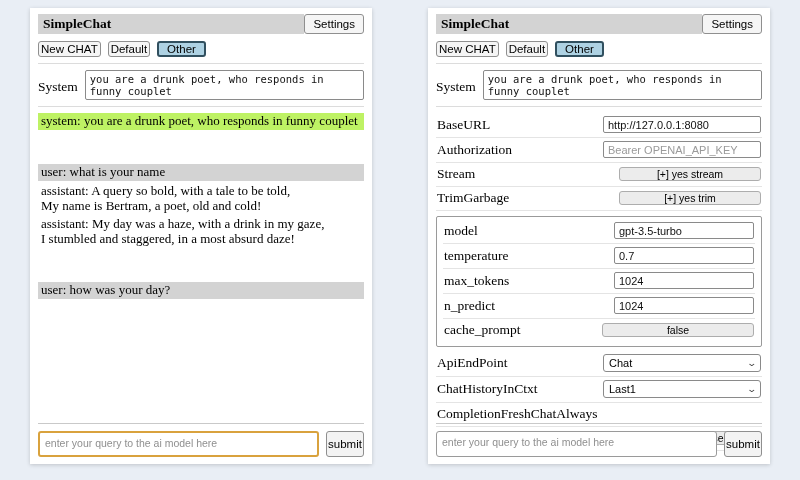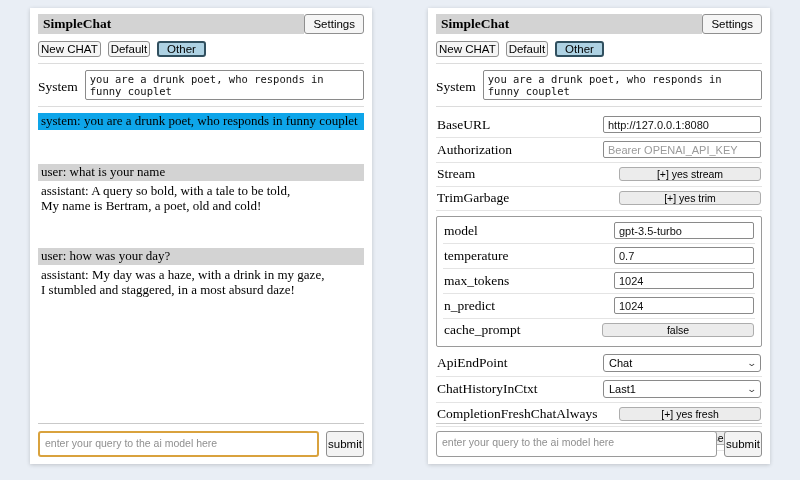--- a/index.html
+++ b/index.html
@@ -45,21 +45,21 @@
     border:1px solid #8a8a8a; border-radius:2px; padding:2px 4px;
     color:#111; overflow:hidden;
   }
 
   
   .msgs { margin-top:2px; }
   .msg {
     font-size:13px; line-height:1.14; padding:1px 3px; margin-bottom:2px;
     white-space:pre-line;
   }
-  .msg.role-system    { background:#0ea5e9; }
+  .msg.role-system    { background:#bef264; }
   .msg.role-user      { background:#d3d3d3;margin-top:34px; }
   .msg.role-assistant { background:transparent; }
 
   
   .srows { margin-top:2px; }
   .srow {
     display:flex; justify-content:space-between; align-items:center;
     padding:3px 1px 4px 1px; border-bottom:1px solid #e4e4e4;
   }
   .slabel { font-size:13.5px; }
@@ -133,23 +133,23 @@
     <textarea class="systext" style="">you are a drunk poet, who responds in funny couplet</textarea>
   </div>
 
   <hr class="sep">
 
   <div class="msgs">
     <div class="msg role-system">system: you are a drunk poet, who responds in funny couplet</div>
     <div class="msg role-user">user: what is your name</div>
     <div class="msg role-assistant">assistant: A query so bold, with a tale to be told,
 My name is Bertram, a poet, old and cold!</div>
-    <div class="msg role-user">user: how was your day?</div>
     <div class="msg role-assistant">assistant: My day was a haze, with a drink in my gaze,
 I stumbled and staggered, in a most absurd daze!</div>
+    <div class="msg role-user">user: how was your day?</div>
   </div>
 
   <div class="querybar">
     <textarea class="query focused" placeholder="enter your query to the ai model here" style=""></textarea>
     <button class="submit">submit</button>
   </div>
 </div>
 
 <div class="panel panel-right">
   <div class="hdr">
@@ -233,21 +233,20 @@
     <div class="srow">
       <span class="slabel">ChatHistoryInCtxt</span>
       <div class="sselect">
         <span>Last1</span>
         <span class="chev">⌄</span>
       </div>
     </div>
 
     <div class="srow">
       <span class="slabel">CompletionFreshChatAlways</span>
-      <button class="sbtn">[+] yes fresh</button>
     </div>
 
     <div class="srow">
       <span class="slabel">CompletionInsertStandardRolePrefix</span>
       <button class="sbtn">[-] dont insert</button>
     </div>
 
   </div>
 
   <div class="querybar">

